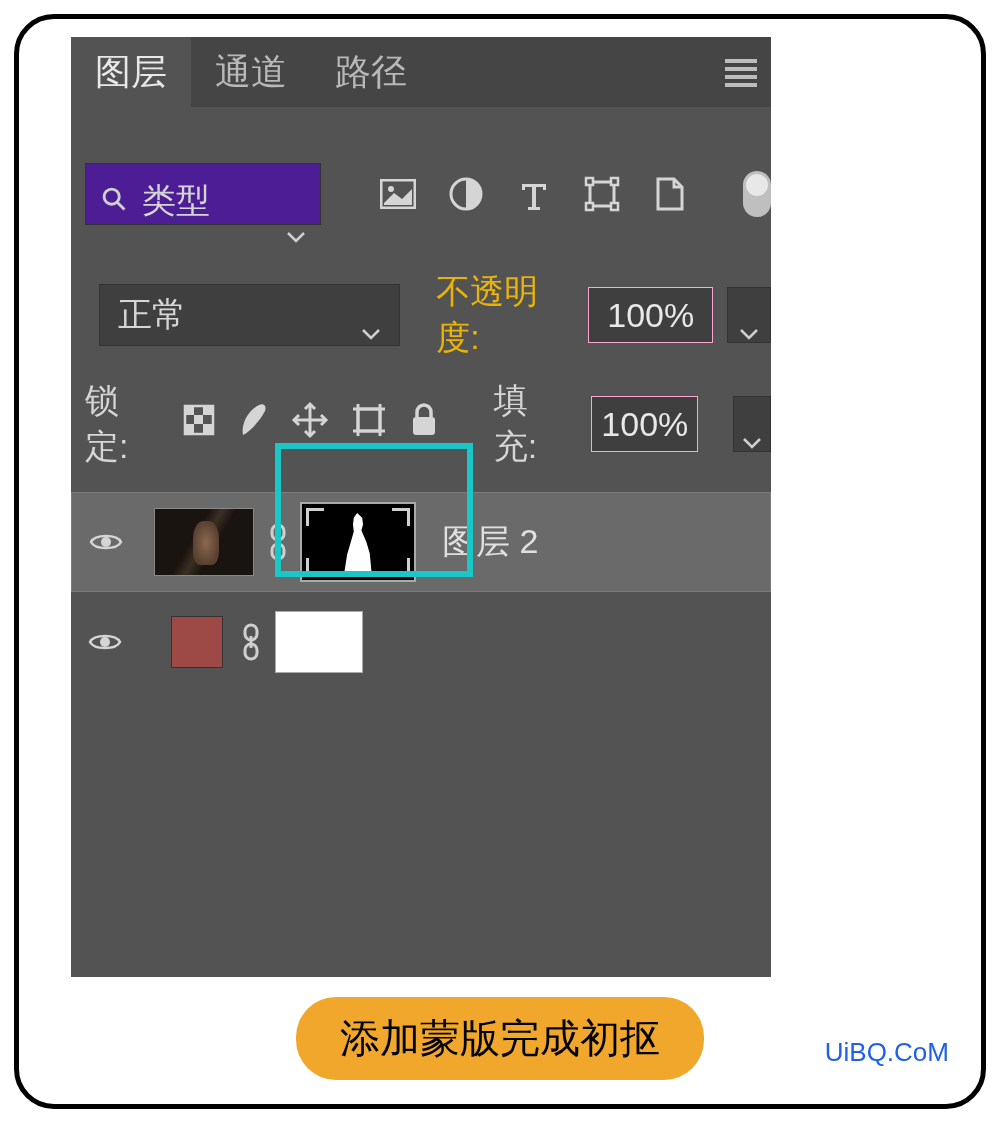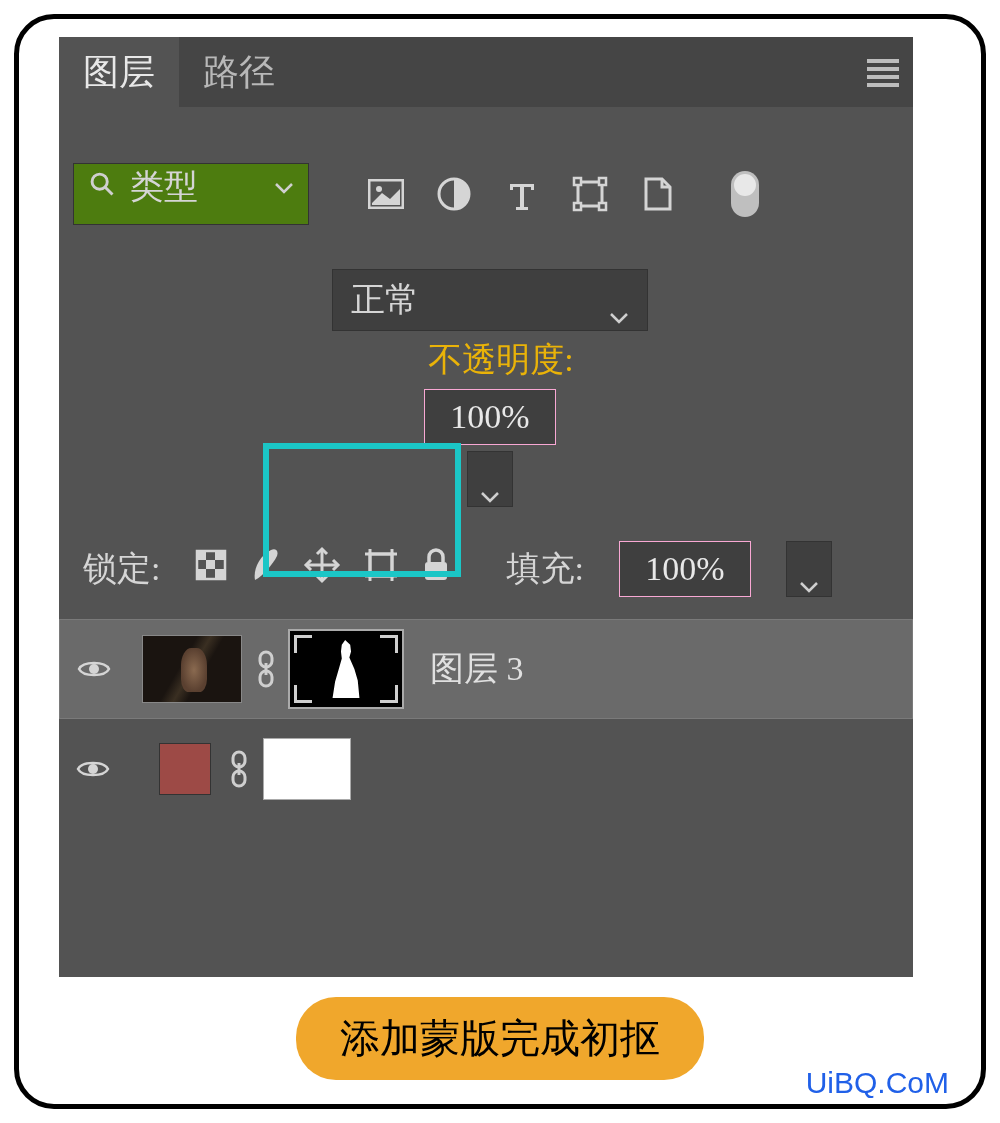--- a/index.html
+++ b/index.html
@@ -16,28 +16,27 @@
     top: 14px;
     width: 972px;
     height: 1095px;
     border: 5px solid #000;
     border-radius: 40px;
     background: #fff;
     overflow: hidden;
   }
   .panel {
     position: absolute;
-    left: 40px;
+    left: 52px;
     top: 18px;
-    width: 854px;
+    width: 700px;
     height: 940px;
     background: #535353;
     color: #d5d5d5;
     font-size: 34px;
-    font-family: Liberation Serif, serif;
   }
   .tabs {
     display: flex;
     align-items: center;
     height: 70px;
     background: #535353;
     position: relative;
   }
   .tab {
     height: 70px;
@@ -74,22 +73,22 @@
   }
   .filter-row {
     margin-top: 56px;
     display: flex;
     align-items: center;
     padding-left: 14px;
     gap: 26px;
   }
   .kind-select {
     display: flex;
-    align-items: flex-start;
-    background: #4d7c0f;
+    align-items: flex-end;
+    background: #4c1d95;
     height: 62px;
     padding: 0 14px;
     width: 236px;
     justify-content: space-between;
     border: 1px solid #333;
   }
   .kind-left {
     display: flex;
     align-items: center;
     gap: 14px;
@@ -110,23 +109,22 @@
     width: 38px;
     height: 38px;
     display: flex;
     align-items: center;
     justify-content: center;
   }
   .blend-row {
     margin-top: 44px;
     display: flex;
     align-items: center;
-    padding-left: 8px;
-    gap: 6px;
-    flex-direction: column;
+    padding-left: 28px;
+    gap: 14px;
   }
   .blend-select {
     display: flex;
     align-items: center;
     background: #3f3f3f;
     height: 62px;
     padding: 0 18px;
     width: 316px;
     justify-content: space-between;
     border: 1px solid #333;
@@ -148,24 +146,24 @@
   .pct-chevron {
     background: #3f3f3f;
     border: 1px solid #333;
     height: 56px;
     width: 46px;
     display: flex;
     align-items: center;
     justify-content: center;
   }
   .lock-row {
-    margin-top: 34px;
-    display: flex;
-    align-items: center;
-    padding-left: 24px;
+    margin-top: 17px;
+    display: flex;
+    align-items: center;
+    padding-left: 14px;
     gap: 35px;
   }
   .lock-icons {
     display: flex;
     align-items: center;
     gap: 22px;
   }
   .layer-list {
     margin-top: 22px;
   }
@@ -283,23 +281,23 @@
     color: #000;
     font-size: 40px;
     font-weight: 500;
     padding: 14px 44px;
     border-radius: 40px;
     white-space: nowrap;
   }
   .watermark {
     position: absolute;
     right: 32px;
-    bottom: 4px;
+    bottom: 36px;
     color: #2060e8;
-    font-size: 30px;
+    font-size: 26px;
     font-weight: 500;
     font-family: Arial, sans-serif;
   }
   .toggle-pill {
     width: 28px;
     height: 46px;
     background: #bfbfbf;
     border-radius: 14px;
     position: relative;
     margin-left: 24px;
@@ -314,20 +312,21 @@
   }
 </style>
 </head>
 <body>
 
 <div class="frame">
   <div class="panel">
 
     <div class="tabs">
       <div class="tab active">图层</div>
+      <div class="tab">通道</div>
       <div class="tab">路径</div>
       <div class="tabs-rest">
         <div class="hamburger">
           <span></span>
             <span></span>
             <span></span>
             <span></span>
         </div>
       </div>
     </div>
@@ -479,21 +478,21 @@
               <line x1="12" y1="14" x2="12" y2="26"></line>
             </svg>
         </div>
         <div class="mask-thumb">
           <span class="cbr tl"></span>
             <span class="cbr tr"></span>
             <span class="cbr bl"></span>
             <span class="cbr br"></span>
           <div class="mask-silhouette"></div>
         </div>
-        <span class="layer-name">图层 3</span>
+        <span class="layer-name">图层 2</span>
       </div>
 
       <div class="layer-row">
         <div class="eye">
           <svg width="34" height="24" viewBox="0 0 34 24">
               <path d="M2 12 C6 4 28 4 32 12 C28 20 6 20 2 12 Z" fill="none" stroke="#d5d5d5" stroke-width="2.5"></path>
               <circle cx="17" cy="12" r="5" fill="#d5d5d5"></circle>
             </svg>
         </div>
         <div class="color-swatch"></div>

